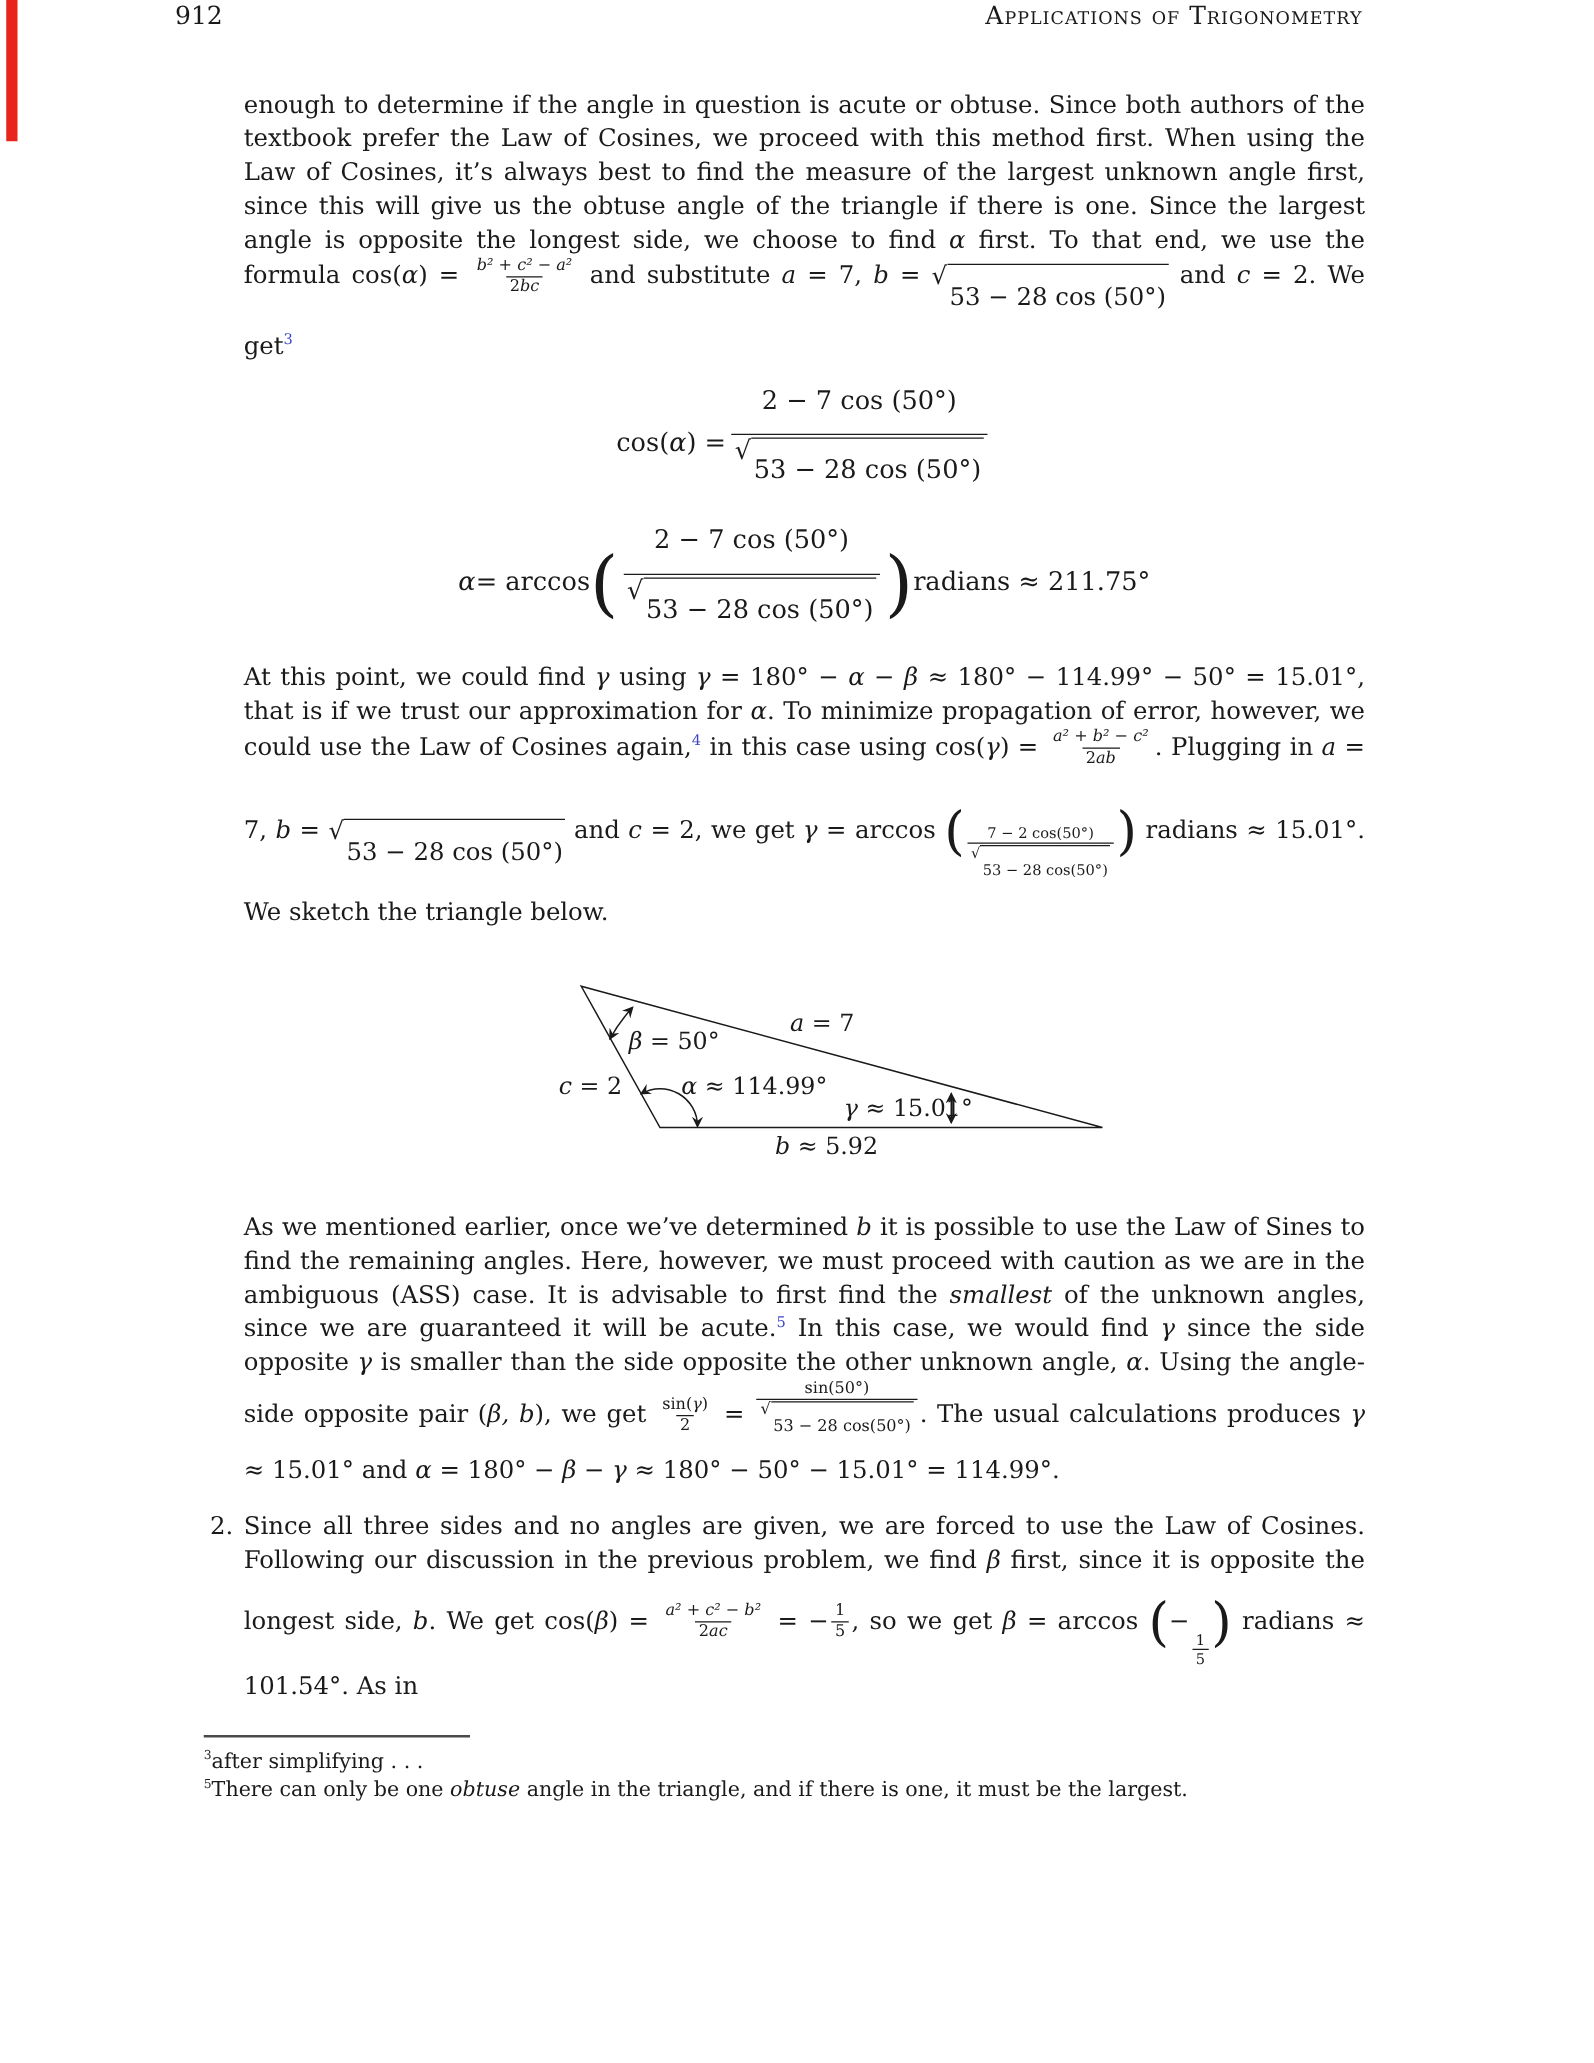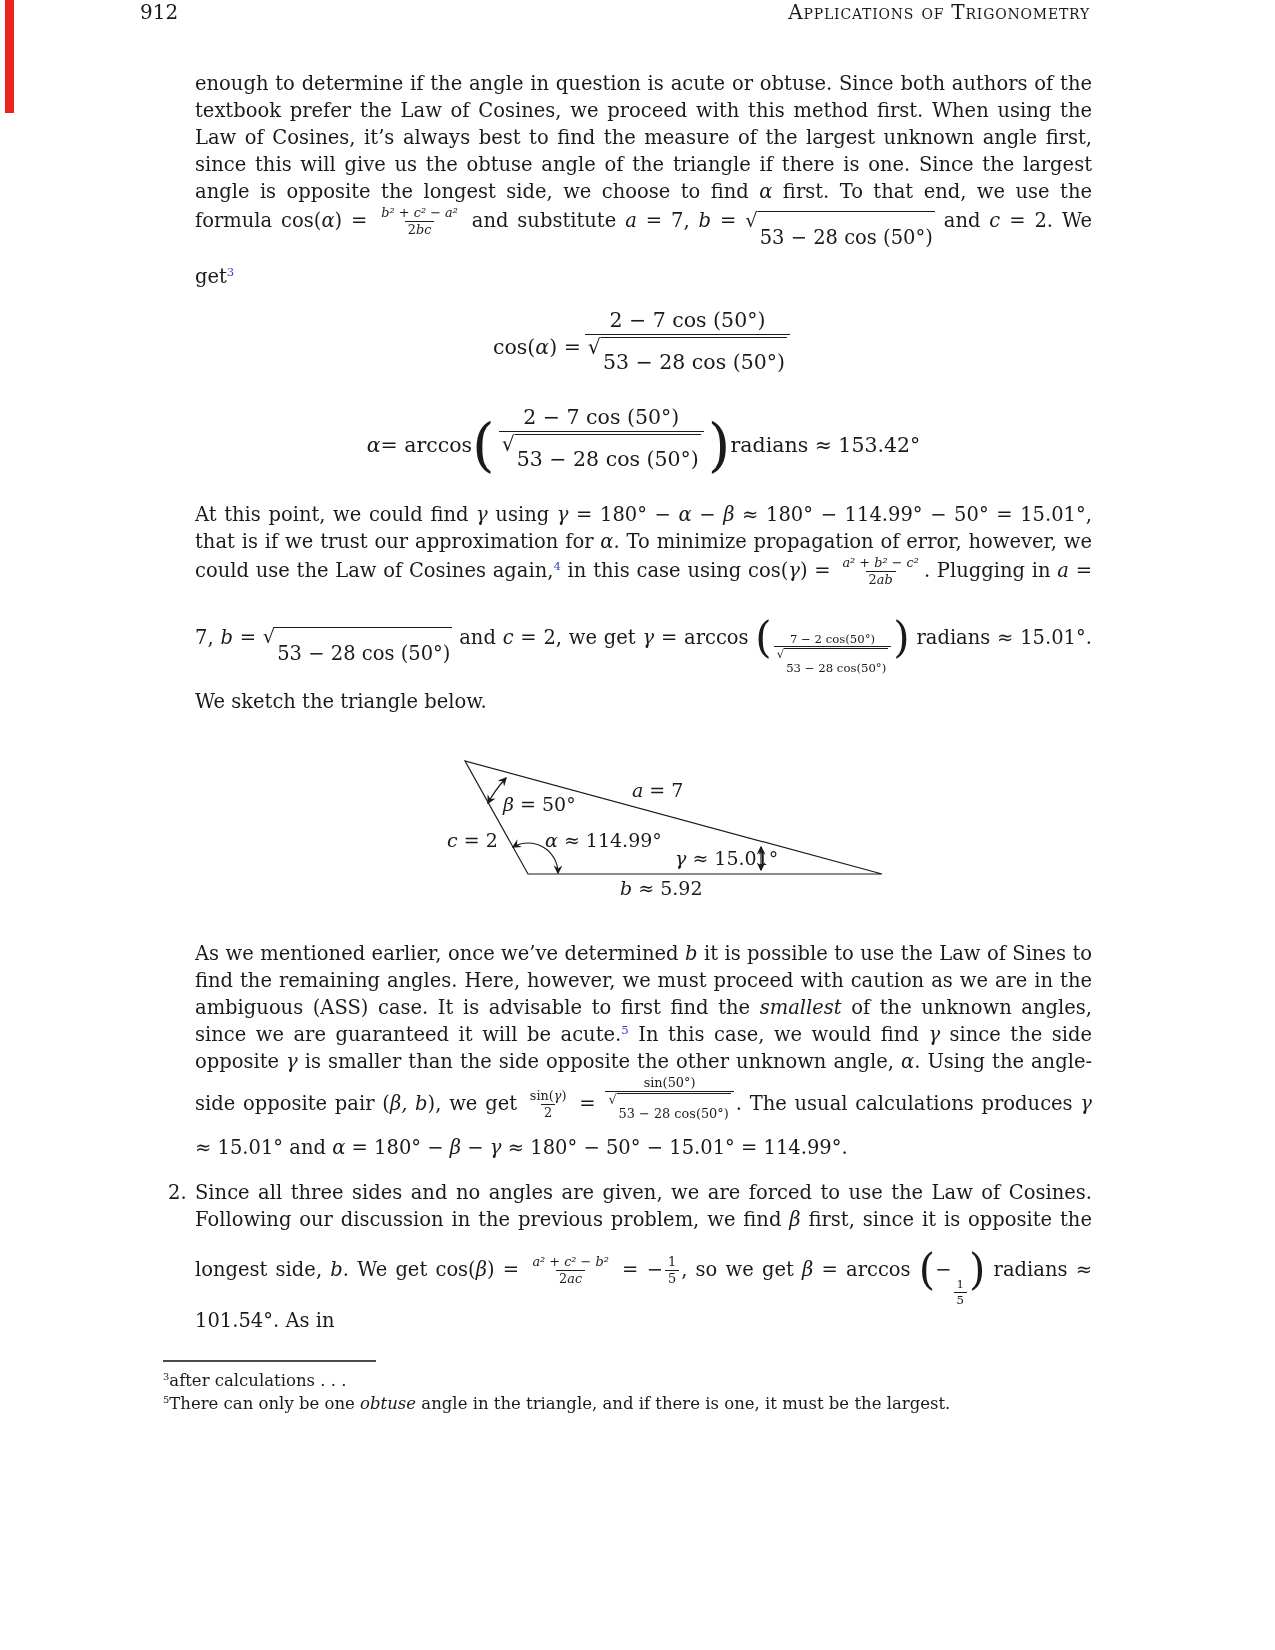--- a/index.html
+++ b/index.html
@@ -33,21 +33,21 @@
   .sqrt{display:inline-flex;white-space:nowrap;vertical-align:baseline;}
   .rad{line-height:1.05;}
   .radbody{border-top:1.3px solid #1a1a1a;padding:12px 2px;}
   .paren{display:inline-flex;align-items:center;vertical-align:middle;white-space:nowrap;}
   .para .pglyph{font-size:42px;line-height:1;font-weight:400;}
   .para .paren .frac{font-size:0.6em;margin-top:44px;}
   .display-math{
     display:flex;justify-content:center;align-items:center;
     margin:18px 0 16px 0;font-size:20.5px;line-height:1.3;text-align:center;
   }
-  .display-math .frac{font-size:1em;margin:0 4px;}
+  .display-math .frac{font-size:1em;margin:0 4px;gap:14px;}
   .display-math .pglyph{font-size:58px;line-height:1;}
   .figure{margin:22px 0 26px 230px;}
   .figure svg text{font-size:19px;fill:#1a1a1a;}
   .listitem{display:flex;margin-top:18px;}
   .marker{width:27px;margin-left:-27px;flex:none;}
   .itempara{flex:1;margin:0;}
   .footnotes{
     margin-left:-32px;width:934px;margin-top:26px;
     font-size:16.5px;line-height:23px;text-align:left;
   }
@@ -95,21 +95,21 @@
         <span class="pglyph">(</span>
         <span><span class="frac">
             <span class="num"><span>2 − 7 cos (50°)</span></span>
             <span class="den"><span class="sqrt">
                 <span class="rad">√</span>
                 <span class="radbody"><span>53 − 28 cos (50°)</span></span>
               </span></span>
           </span></span>
         <span class="pglyph">)</span>
       </span>
-      <span> radians ≈ 153.42°</span>
+      <span> radians ≈ 211.75°</span>
     </div>
 
   <p class="para"><span>At this point, we could find </span><span class="mi">γ</span><span> using </span><span class="mi">γ</span><span> = 180° − </span><span class="mi">α</span><span> − </span><span class="mi">β</span><span> ≈ 180° − 114.99° − 50° = 15.01°, that is if we trust our approximation for </span><span class="mi">α</span><span>. To minimize propagation of error, however, we could use the Law of Cosines again,</span><sup class="fnlink">4</sup><span> in this case using cos(</span><span class="mi">γ</span><span>) = </span><span class="frac">
         <span class="num"><span class="mi">a²</span><span> + </span><span class="mi">b²</span><span> − </span><span class="mi">c²</span></span>
         <span class="den"><span>2</span><span class="mi">ab</span></span>
       </span><span>. Plugging in </span><span class="mi">a</span><span> = 7, </span><span class="mi">b</span><span> = </span><span class="sqrt">
         <span class="rad">√</span>
         <span class="radbody"><span>53 − 28 cos (50°)</span></span>
       </span><span> and </span><span class="mi">c</span><span> = 2, we get </span><span class="mi">γ</span><span> = arccos </span><span class="paren">
         <span class="pglyph">(</span>
@@ -167,17 +167,17 @@
           <span><span>−</span><span class="frac">
               <span class="num"><span>1</span></span>
               <span class="den"><span>5</span></span>
             </span></span>
           <span class="pglyph">)</span>
         </span><span> radians ≈ 101.54°. As in</span></p>
   </div>
 
   <div class="footnotes">
     <div class="fnrule"></div>
-    <div class="fn"><sup>3</sup><span>after calculations . . .</span></div>
+    <div class="fn"><sup>3</sup><span>after simplifying . . .</span></div>
     <div class="fn"><sup>5</sup><span>There can only be one </span><span class="mi">obtuse</span><span> angle in the triangle, and if there is one, it must be the largest.</span></div>
   </div>
 
 </div>
 
 </body></html>

